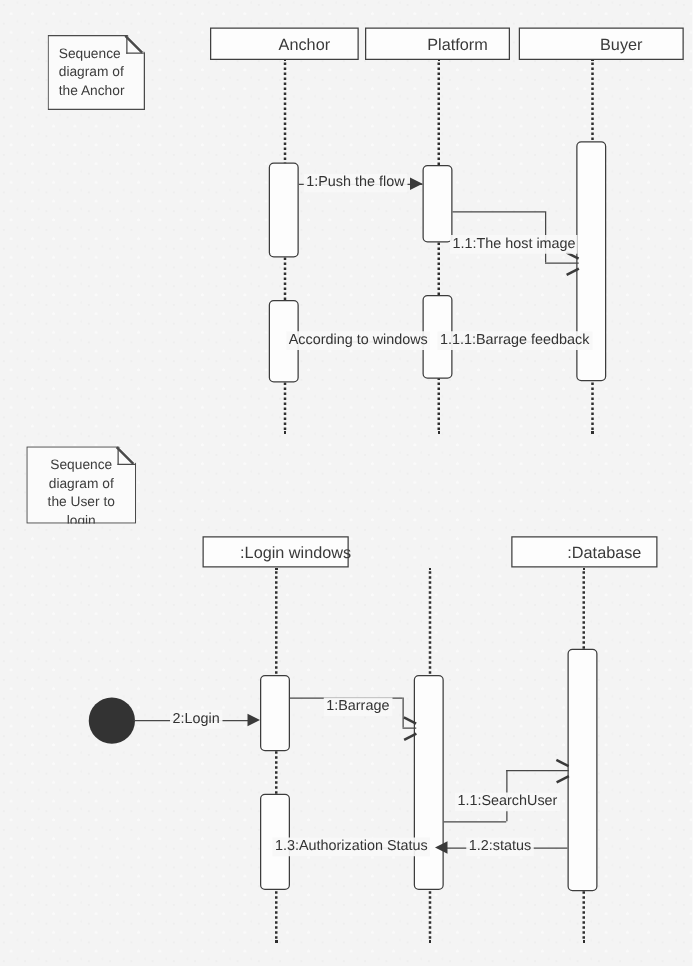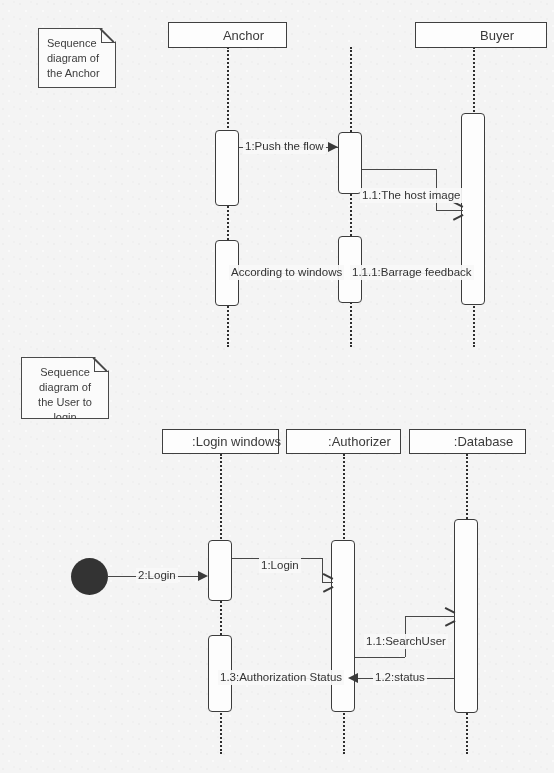--- a/index.html
+++ b/index.html
@@ -170,20 +170,23 @@
     </div>
   </div>
 
   <div class="lifeline" style="left:227px; top:47px; height:300px;"></div>
   <div class="lifeline" style="left:350px; top:47px; height:300px;"></div>
   <div class="lifeline" style="left:473px; top:47px; height:300px;"></div>
 
   <div class="head" style="left:168px; top:22px; width:119px; height:26px;">
     <span>Anchor</span>
   </div>
+  <div class="head" style="left:292px; top:22px; width:116px; height:26px;">
+    <span>Platform</span>
+  </div>
   <div class="head" style="left:415px; top:22px; width:132px; height:26px;">
     <span>Buyer</span>
   </div>
 
   <div class="bar" style="left:215px; top:130px; width:24px; height:76px;"></div>
   <div class="bar" style="left:215px; top:240px; width:24px; height:66px;"></div>
   <div class="bar" style="left:338px; top:132px; width:24px; height:62px;"></div>
   <div class="bar" style="left:338px; top:236px; width:24px; height:67px;"></div>
   <div class="bar" style="left:461px; top:113px; width:24px; height:192px;"></div>
 
@@ -213,43 +216,40 @@
     </div>
   </div>
 
   <div class="lifeline" style="left:220px; top:454px; height:300px;"></div>
   <div class="lifeline" style="left:343px; top:454px; height:300px;"></div>
   <div class="lifeline" style="left:466px; top:454px; height:300px;"></div>
 
   <div class="head" style="left:162px; top:429px; width:117px; height:25px;">
     <span>:Login windows</span>
   </div>
-  <div class="head" style="left:286px; top:429px; width:115px; height:25px;">
-    <span>:Authorizer</span>
-  </div>
   <div class="head" style="left:409px; top:429px; width:117px; height:25px;">
     <span>:Database</span>
   </div>
 
   <div class="actor-dot" style="left:71px; top:558px; width:37px; height:37px;"></div>
 
   <div class="bar" style="left:208px; top:540px; width:24px; height:61px;"></div>
   <div class="bar" style="left:208px; top:635px; width:24px; height:77px;"></div>
   <div class="bar" style="left:331px; top:540px; width:24px; height:172px;"></div>
   <div class="bar" style="left:454px; top:519px; width:24px; height:194px;"></div>
 
   <div class="seg-h" style="left:107px; top:576px; width:94px;"></div>
   <div class="ahf ahf-right" style="left:198px; top:570.5px;"></div>
   <div class="mlabel" style="left:136px; top:568px;">2:Login</div>
 
   <div class="seg-h" style="left:232px; top:558px; width:90px;"></div>
   <div class="seg-v" style="left:322px; top:558px; height:24px;"></div>
   <div class="seg-h" style="left:322px; top:582px; width:11px;"></div>
   <div class="ah ah-right" style="left:322px; top:577px;"></div>
-  <div class="mlabel" style="left:259px; top:558px;">1:Login</div>
+  <div class="mlabel" style="left:259px; top:558px;">1:Barrage</div>
 
   <div class="seg-h" style="left:355px; top:657px; width:50px;"></div>
   <div class="seg-v" style="left:405px; top:616px; height:41px;"></div>
   <div class="seg-h" style="left:405px; top:616px; width:50px;"></div>
   <div class="ah ah-right" style="left:444px; top:611px;"></div>
   <div class="mlabel" style="left:364px; top:634px;">1.1:SearchUser</div>
 
   <div class="seg-h" style="left:355px; top:678px; width:99px;"></div>
   <div class="ahf ahf-left" style="left:348px; top:672.5px;"></div>
   <div class="mlabel" style="left:373px; top:670px;">1.2:status</div>

